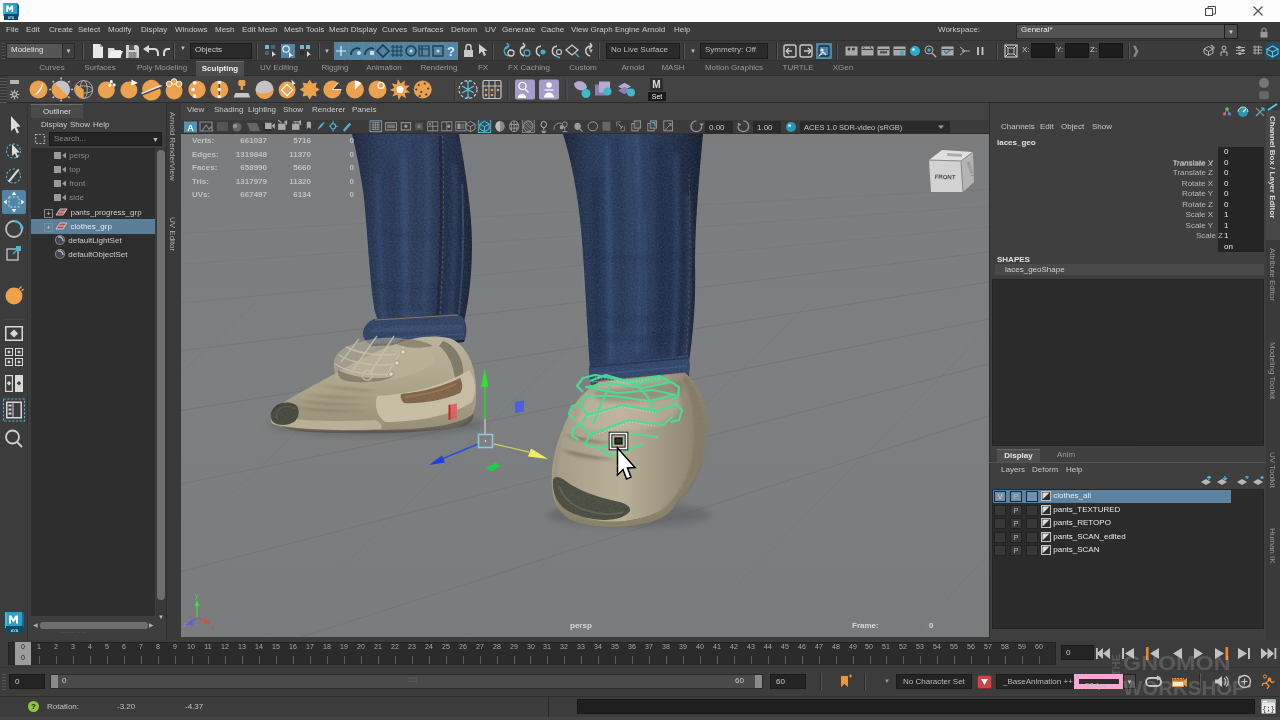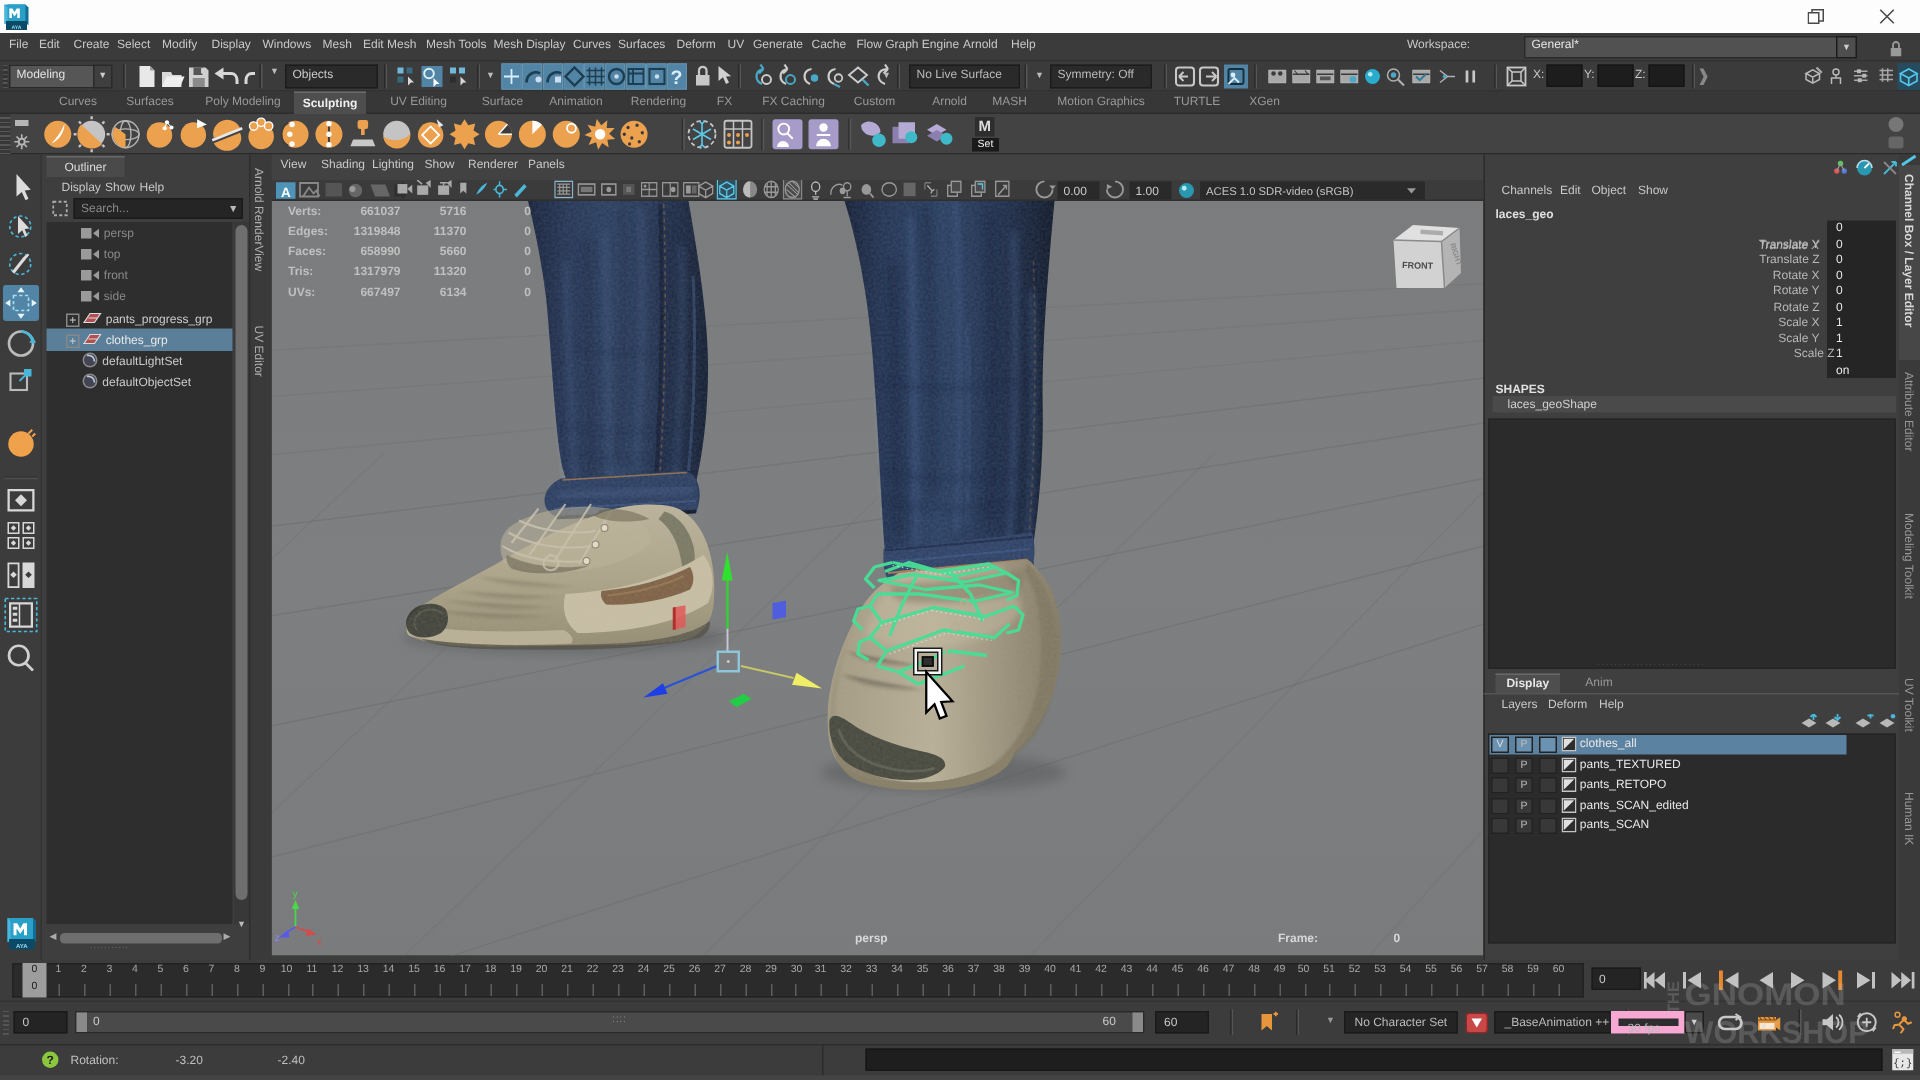--- a/index.html
+++ b/index.html
@@ -35,21 +35,21 @@
 <div class="abs" style="left:215px;top:25px;font-size:8px;color:#c9c9c9;white-space:nowrap;">Mesh</div>
 <div class="abs" style="left:242px;top:25px;font-size:8px;color:#c9c9c9;white-space:nowrap;">Edit Mesh</div>
 <div class="abs" style="left:284px;top:25px;font-size:8px;color:#c9c9c9;white-space:nowrap;">Mesh Tools</div>
 <div class="abs" style="left:329px;top:25px;font-size:8px;color:#c9c9c9;white-space:nowrap;">Mesh Display</div>
 <div class="abs" style="left:382px;top:25px;font-size:8px;color:#c9c9c9;white-space:nowrap;">Curves</div>
 <div class="abs" style="left:412px;top:25px;font-size:8px;color:#c9c9c9;white-space:nowrap;">Surfaces</div>
 <div class="abs" style="left:451px;top:25px;font-size:8px;color:#c9c9c9;white-space:nowrap;">Deform</div>
 <div class="abs" style="left:485px;top:25px;font-size:8px;color:#c9c9c9;white-space:nowrap;">UV</div>
 <div class="abs" style="left:502px;top:25px;font-size:8px;color:#c9c9c9;white-space:nowrap;">Generate</div>
 <div class="abs" style="left:541px;top:25px;font-size:8px;color:#c9c9c9;white-space:nowrap;">Cache</div>
-<div class="abs" style="left:571px;top:25px;font-size:8px;color:#c9c9c9;white-space:nowrap;">Flow Graph Engine</div>
+<div class="abs" style="left:571px;top:25px;font-size:8px;color:#c9c9c9;white-space:nowrap;">View Graph Engine</div>
 <div class="abs" style="left:642px;top:25px;font-size:8px;color:#c9c9c9;white-space:nowrap;">Arnold</div>
 <div class="abs" style="left:674px;top:25px;font-size:8px;color:#c9c9c9;white-space:nowrap;">Help</div>
 <div class="abs" style="left:0;top:41px;width:1280px;height:20px;background:#3b3b3b;border-bottom:1px solid #313131;"></div>
 <div class="abs" style="left:2px;top:43px;width:3px;height:16px;background:repeating-linear-gradient(0deg,#555 0 1px,#333 1px 3px);"></div>
 <div class="abs" style="left:6px;top:43px;width:69px;height:16px;background:#565656;border:1px solid #2a2a2a;"></div>
 <div class="abs" style="left:11px;top:45px;font-size:8px;color:#e2e2e2;">Modeling</div>
 <div class="abs" style="left:62px;top:43px;width:13px;height:16px;background:#3f3f3f;border:1px solid #2a2a2a;color:#ccc;font-size:6px;text-align:center;line-height:15px;">▼</div>
 <div class="abs" style="left:82px;top:43px;width:2px;height:16px;border-left:1px solid #2a2a2a;border-right:1px solid #575757;"></div>
 <div class="abs" style="left:173px;top:43px;width:2px;height:16px;border-left:1px solid #2a2a2a;border-right:1px solid #575757;"></div>
 <div class="abs" style="left:256px;top:43px;width:2px;height:16px;border-left:1px solid #2a2a2a;border-right:1px solid #575757;"></div>
@@ -213,21 +213,21 @@
 <svg class="abs" style="left:1259px;top:26px" width="10" height="13" viewBox="0 0 10 13">
       <rect x="1.5" y="6" width="7" height="5.5" fill="#9a9a9a"></rect>
       <path d="M3 6 L3 4 a2 2 0 0 1 4 0 L7 6" stroke="#9a9a9a" stroke-width="1.2" fill="none"></path>
     </svg>
 <div class="abs" style="left:0;top:61px;width:1280px;height:15px;background:#373737;border-bottom:1px solid #2c2c2c;"></div>
 <div class="abs" style="left:30px;top:61px;width:44px;height:15px;text-align:center;font-size:8px;color:#999999;line-height:14px;">Curves</div>
 <div class="abs" style="left:74px;top:61px;width:52px;height:15px;text-align:center;font-size:8px;color:#999999;line-height:14px;">Surfaces</div>
 <div class="abs" style="left:126px;top:61px;width:72px;height:15px;text-align:center;font-size:8px;color:#999999;line-height:14px;">Poly Modeling</div>
 <div class="abs" style="left:196px;top:61px;width:48px;height:15px;background:#4e4e4e;border-top:1px solid #6a6a6a;text-align:center;font-size:8px;color:#f0f0f0;font-weight:bold;line-height:14px;">Sculpting</div>
 <div class="abs" style="left:250px;top:61px;width:58px;height:15px;text-align:center;font-size:8px;color:#999999;line-height:14px;">UV Editing</div>
-<div class="abs" style="left:312px;top:61px;width:46px;height:15px;text-align:center;font-size:8px;color:#999999;line-height:14px;">Surface</div>
+<div class="abs" style="left:312px;top:61px;width:46px;height:15px;text-align:center;font-size:8px;color:#999999;line-height:14px;">Rigging</div>
 <div class="abs" style="left:356px;top:61px;width:56px;height:15px;text-align:center;font-size:8px;color:#999999;line-height:14px;">Animation</div>
 <div class="abs" style="left:412px;top:61px;width:54px;height:15px;text-align:center;font-size:8px;color:#999999;line-height:14px;">Rendering</div>
 <div class="abs" style="left:468px;top:61px;width:30px;height:15px;text-align:center;font-size:8px;color:#999999;line-height:14px;">FX</div>
 <div class="abs" style="left:498px;top:61px;width:62px;height:15px;text-align:center;font-size:8px;color:#999999;line-height:14px;">FX Caching</div>
 <div class="abs" style="left:560px;top:61px;width:46px;height:15px;text-align:center;font-size:8px;color:#999999;line-height:14px;">Custom</div>
 <div class="abs" style="left:612px;top:61px;width:42px;height:15px;text-align:center;font-size:8px;color:#999999;line-height:14px;">Arnold</div>
 <div class="abs" style="left:655px;top:61px;width:36px;height:15px;text-align:center;font-size:8px;color:#999999;line-height:14px;">MASH</div>
 <div class="abs" style="left:698px;top:61px;width:72px;height:15px;text-align:center;font-size:8px;color:#999999;line-height:14px;">Motion Graphics</div>
 <div class="abs" style="left:776px;top:61px;width:44px;height:15px;text-align:center;font-size:8px;color:#999999;line-height:14px;">TURTLE</div>
 <div class="abs" style="left:824px;top:61px;width:38px;height:15px;text-align:center;font-size:8px;color:#999999;line-height:14px;">XGen</div>
@@ -1185,21 +1185,21 @@
     </svg>
 <svg class="abs" style="left:1261px;top:674px" width="14" height="15" viewBox="0 0 14 15">
       <circle cx="4" cy="2.5" r="1.6" fill="none" stroke="#e8963c" stroke-width="1"></circle>
       <path d="M8.5 3.5 a1.8 1.8 0 1 0 0.1 0 Z" fill="#e8963c"></path>
       <path d="M8 6 L5 9 L8 12 L6 15 M8.5 6 L11 8.5 L13.5 7.5 M5.5 9 L2 9.5 L1 12" stroke="#e8963c" stroke-width="1.3" fill="none"></path>
     </svg>
 <div class="abs" style="left:0;top:696px;width:1280px;height:21px;background:#3c3c3c;border-top:1px solid #2e2e2e;"></div>
 <div class="abs" style="left:28px;top:701px;width:11px;height:11px;border-radius:50%;background:#8cc63f;color:#1a1a1a;font-size:8px;font-weight:bold;text-align:center;line-height:11px;">?</div>
 <div class="abs" style="left:47px;top:702px;font-size:8px;color:#c0c0c0;">Rotation:</div>
 <div class="abs" style="left:117px;top:702px;font-size:8px;color:#c0c0c0;">-3.20</div>
-<div class="abs" style="left:185px;top:702px;font-size:8px;color:#c0c0c0;">-2.40</div>
+<div class="abs" style="left:185px;top:702px;font-size:8px;color:#c0c0c0;">-4.37</div>
 <div class="abs" style="left:548px;top:696px;width:1px;height:21px;background:#2a2a2a;"></div>
 <div class="abs" style="left:556px;top:702px;font-size:8px;color:#c8c8c8;margin-top:43px;">MEL</div>
 <div class="abs" style="left:577px;top:699px;width:678px;height:15px;background:#1e1e1e;border:1px solid #161616;"></div>
 <svg class="abs" style="left:1261px;top:699px" width="15" height="15" viewBox="0 0 15 15">
       <rect x="0.5" y="0.5" width="14" height="14" fill="#e8e8e8"></rect>
       <rect x="0.5" y="0.5" width="14" height="3" fill="#b8b8b8"></rect>
       <rect x="2" y="2" width="4" height="1" fill="#fff"></rect>
       <text x="7.5" y="11.5" font-size="7" fill="#333" text-anchor="middle" font-family="Liberation Mono">{;}</text>
     </svg>
 <div class="abs" style="left:0;top:717px;width:1280px;height:3px;background:#444;"></div>

